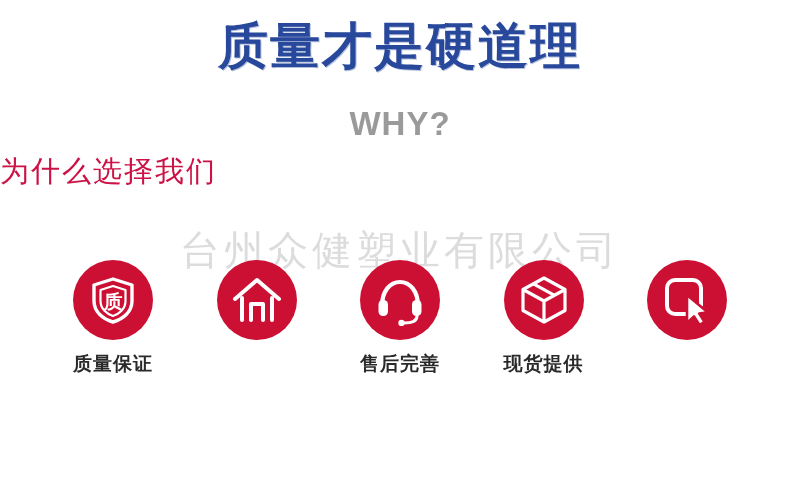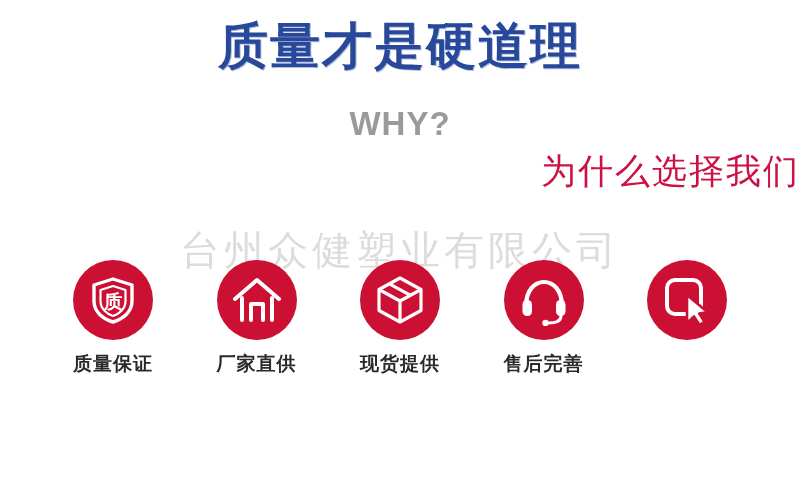--- a/index.html
+++ b/index.html
@@ -53,22 +53,22 @@
     color: #9a9a9a;
     letter-spacing: 1px;
     z-index: 4;
   }
 
   .subhead {
     position: absolute;
     top: 152px;
     left: 0;
     width: 800px;
-    text-align: right;
-    font-size: 35px;
+    text-align: left;
+    font-size: 29px;
     line-height: 38px;
     font-weight: normal;
     color: #cc1144;
     letter-spacing: 2px;
     z-index: 4;
   }
 
   
   .watermark {
     position: absolute;
@@ -157,50 +157,49 @@
     </div>
 
     <div class="feature">
       <div class="icon-circle">
         <svg width="54" height="52" viewBox="0 0 54 52" aria-hidden="true">
           <path d="M5 25 L27 6 L49 25" fill="none" stroke="#ffffff" stroke-width="4" stroke-linecap="round" stroke-linejoin="round"></path>
           <path d="M12 24 L12 46 M42 24 L42 46" fill="none" stroke="#ffffff" stroke-width="4" stroke-linecap="round"></path>
           <path d="M21 46 L21 30 L33 30 L33 46" fill="none" stroke="#ffffff" stroke-width="4" stroke-linecap="round" stroke-linejoin="round"></path>
         </svg>
       </div>
-      <div class="feature-label">厂家直供</div>
-    </div>
-
-    <div class="feature">
-      <div class="icon-circle">
-        <svg width="52" height="52" viewBox="0 0 52 52" aria-hidden="true">
-          <path d="M26 4 L47 15.5 L47 36.5 L26 48 L5 36.5 L5 15.5 Z" fill="none" stroke="#ffffff" stroke-width="3.2" stroke-linejoin="round"></path>
-          <path d="M5 15.5 L26 27 L47 15.5 M26 27 L26 48" fill="none" stroke="#ffffff" stroke-width="3.2" stroke-linejoin="round"></path>
-          <path d="M15.5 9.8 L36.5 21.3" fill="none" stroke="#ffffff" stroke-width="3.2"></path>
-        </svg>
-      </div>
-      <div class="feature-label">现货提供</div>
     </div>
 
     <div class="feature">
       <div class="icon-circle">
         <svg width="54" height="52" viewBox="0 0 54 52" aria-hidden="true">
           <path d="M9 32 C9 17 17 8 27 8 C37 8 45 17 45 32" fill="none" stroke="#ffffff" stroke-width="4.2" stroke-linecap="round"></path>
           <rect x="5.5" y="26" width="9.5" height="16" rx="4.5" fill="#ffffff"></rect>
           <rect x="39" y="26" width="9.5" height="16" rx="4.5" fill="#ffffff"></rect>
           <path d="M44 42 C44 47 38 49 31 49" fill="none" stroke="#ffffff" stroke-width="3" stroke-linecap="round"></path>
           <circle cx="28.5" cy="49" r="3.2" fill="#ffffff"></circle>
         </svg>
       </div>
       <div class="feature-label">售后完善</div>
     </div>
 
     <div class="feature">
       <div class="icon-circle">
         <svg width="52" height="52" viewBox="0 0 52 52" aria-hidden="true">
+          <path d="M26 4 L47 15.5 L47 36.5 L26 48 L5 36.5 L5 15.5 Z" fill="none" stroke="#ffffff" stroke-width="3.2" stroke-linejoin="round"></path>
+          <path d="M5 15.5 L26 27 L47 15.5 M26 27 L26 48" fill="none" stroke="#ffffff" stroke-width="3.2" stroke-linejoin="round"></path>
+          <path d="M15.5 9.8 L36.5 21.3" fill="none" stroke="#ffffff" stroke-width="3.2"></path>
+        </svg>
+      </div>
+      <div class="feature-label">现货提供</div>
+    </div>
+
+    <div class="feature">
+      <div class="icon-circle">
+        <svg width="52" height="52" viewBox="0 0 52 52" aria-hidden="true">
           <rect x="6" y="6" width="34" height="34" rx="8" fill="none" stroke="#ffffff" stroke-width="4"></rect>
           <path d="M26 21 L26 49 L33 42.5 L38.5 51 L43.5 47.8 L38.2 39.6 L47 38.4 Z" fill="#ffffff" stroke="#cc1033" stroke-width="2.6" stroke-linejoin="round"></path>
         </svg>
       </div>
     </div>
 
   </div>
 </div>
 
 </body></html>

